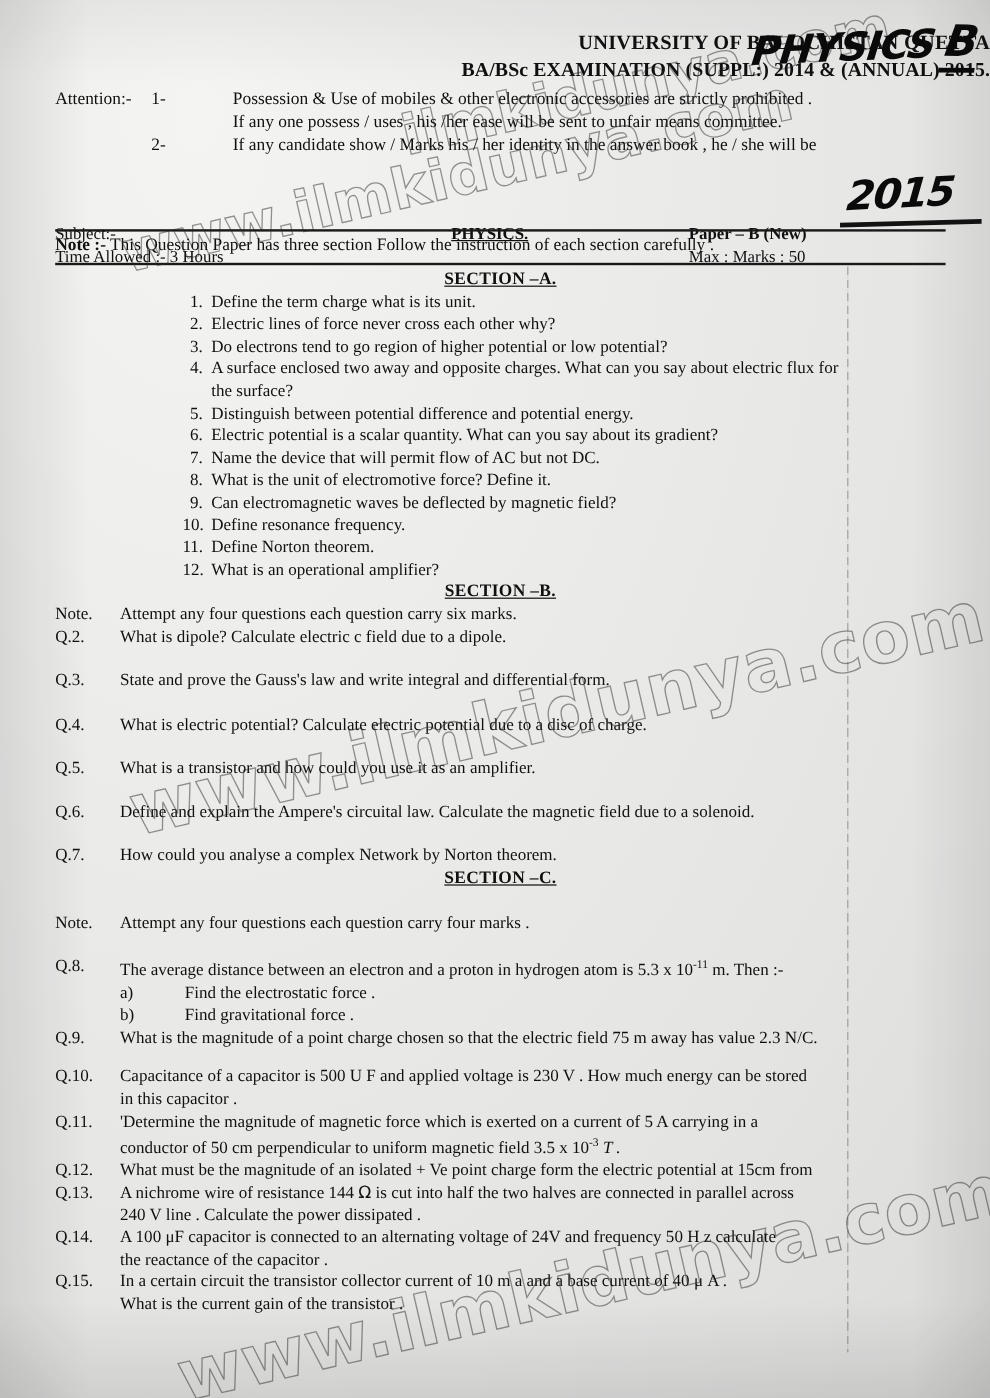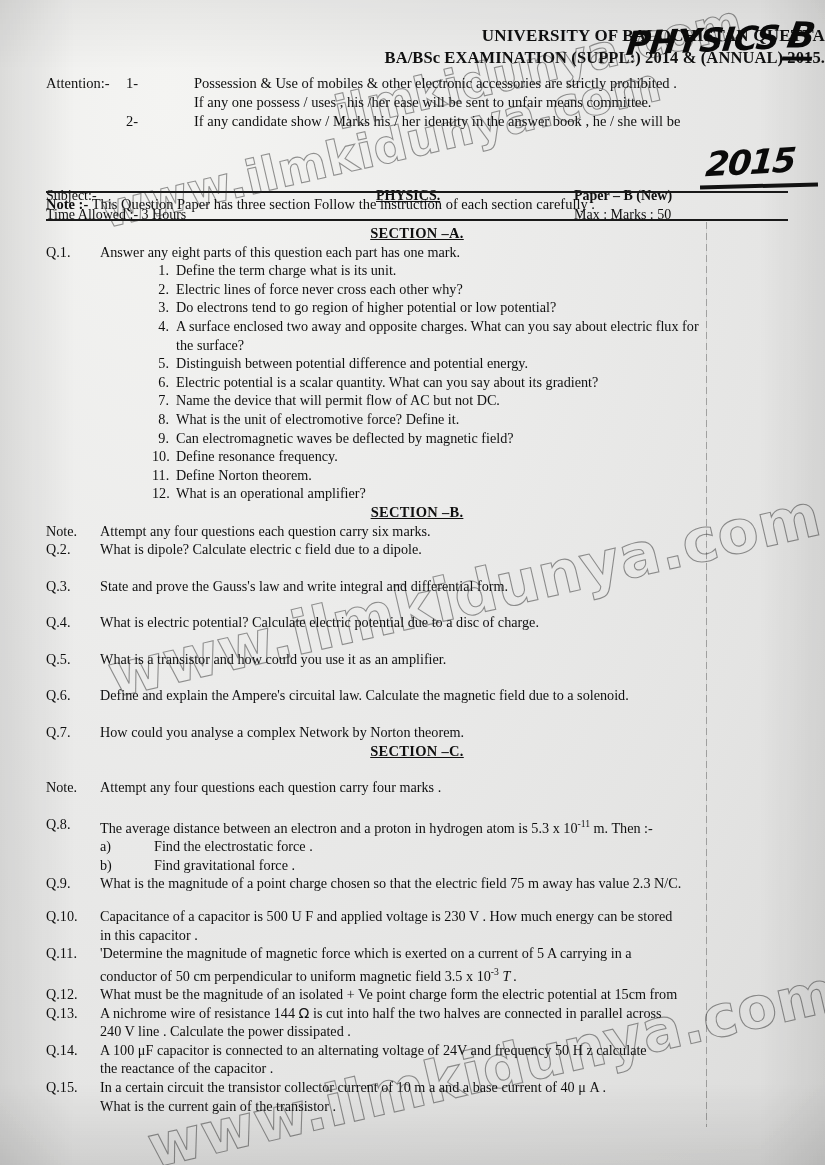--- a/index.html
+++ b/index.html
@@ -269,24 +269,20 @@
   <div class="rule rule-1"></div>
   <div class="note-top">
     <b>Note :-</b>
     <span>This Question Paper has three section Follow the instruction of each section carefully .</span>
   </div>
   <div class="rule rule-2"></div>
 
   <div class="body">
 
     <div class="section-title">SECTION –A.</div>
-    <div class="q-row">
-      <div class="q-tag">Q.1.</div>
-      <div class="q-txt">Answer any eight parts of this question each part has one mark.</div>
-    </div>
 
     <ul class="sublist">
       <li>
           <span class="n">1.</span>
           <span class="t">Define the term charge what is its unit.</span>
         </li>
       <li>
           <span class="n">2.</span>
           <span class="t">Electric lines of force never cross each other why?</span>
         </li>

